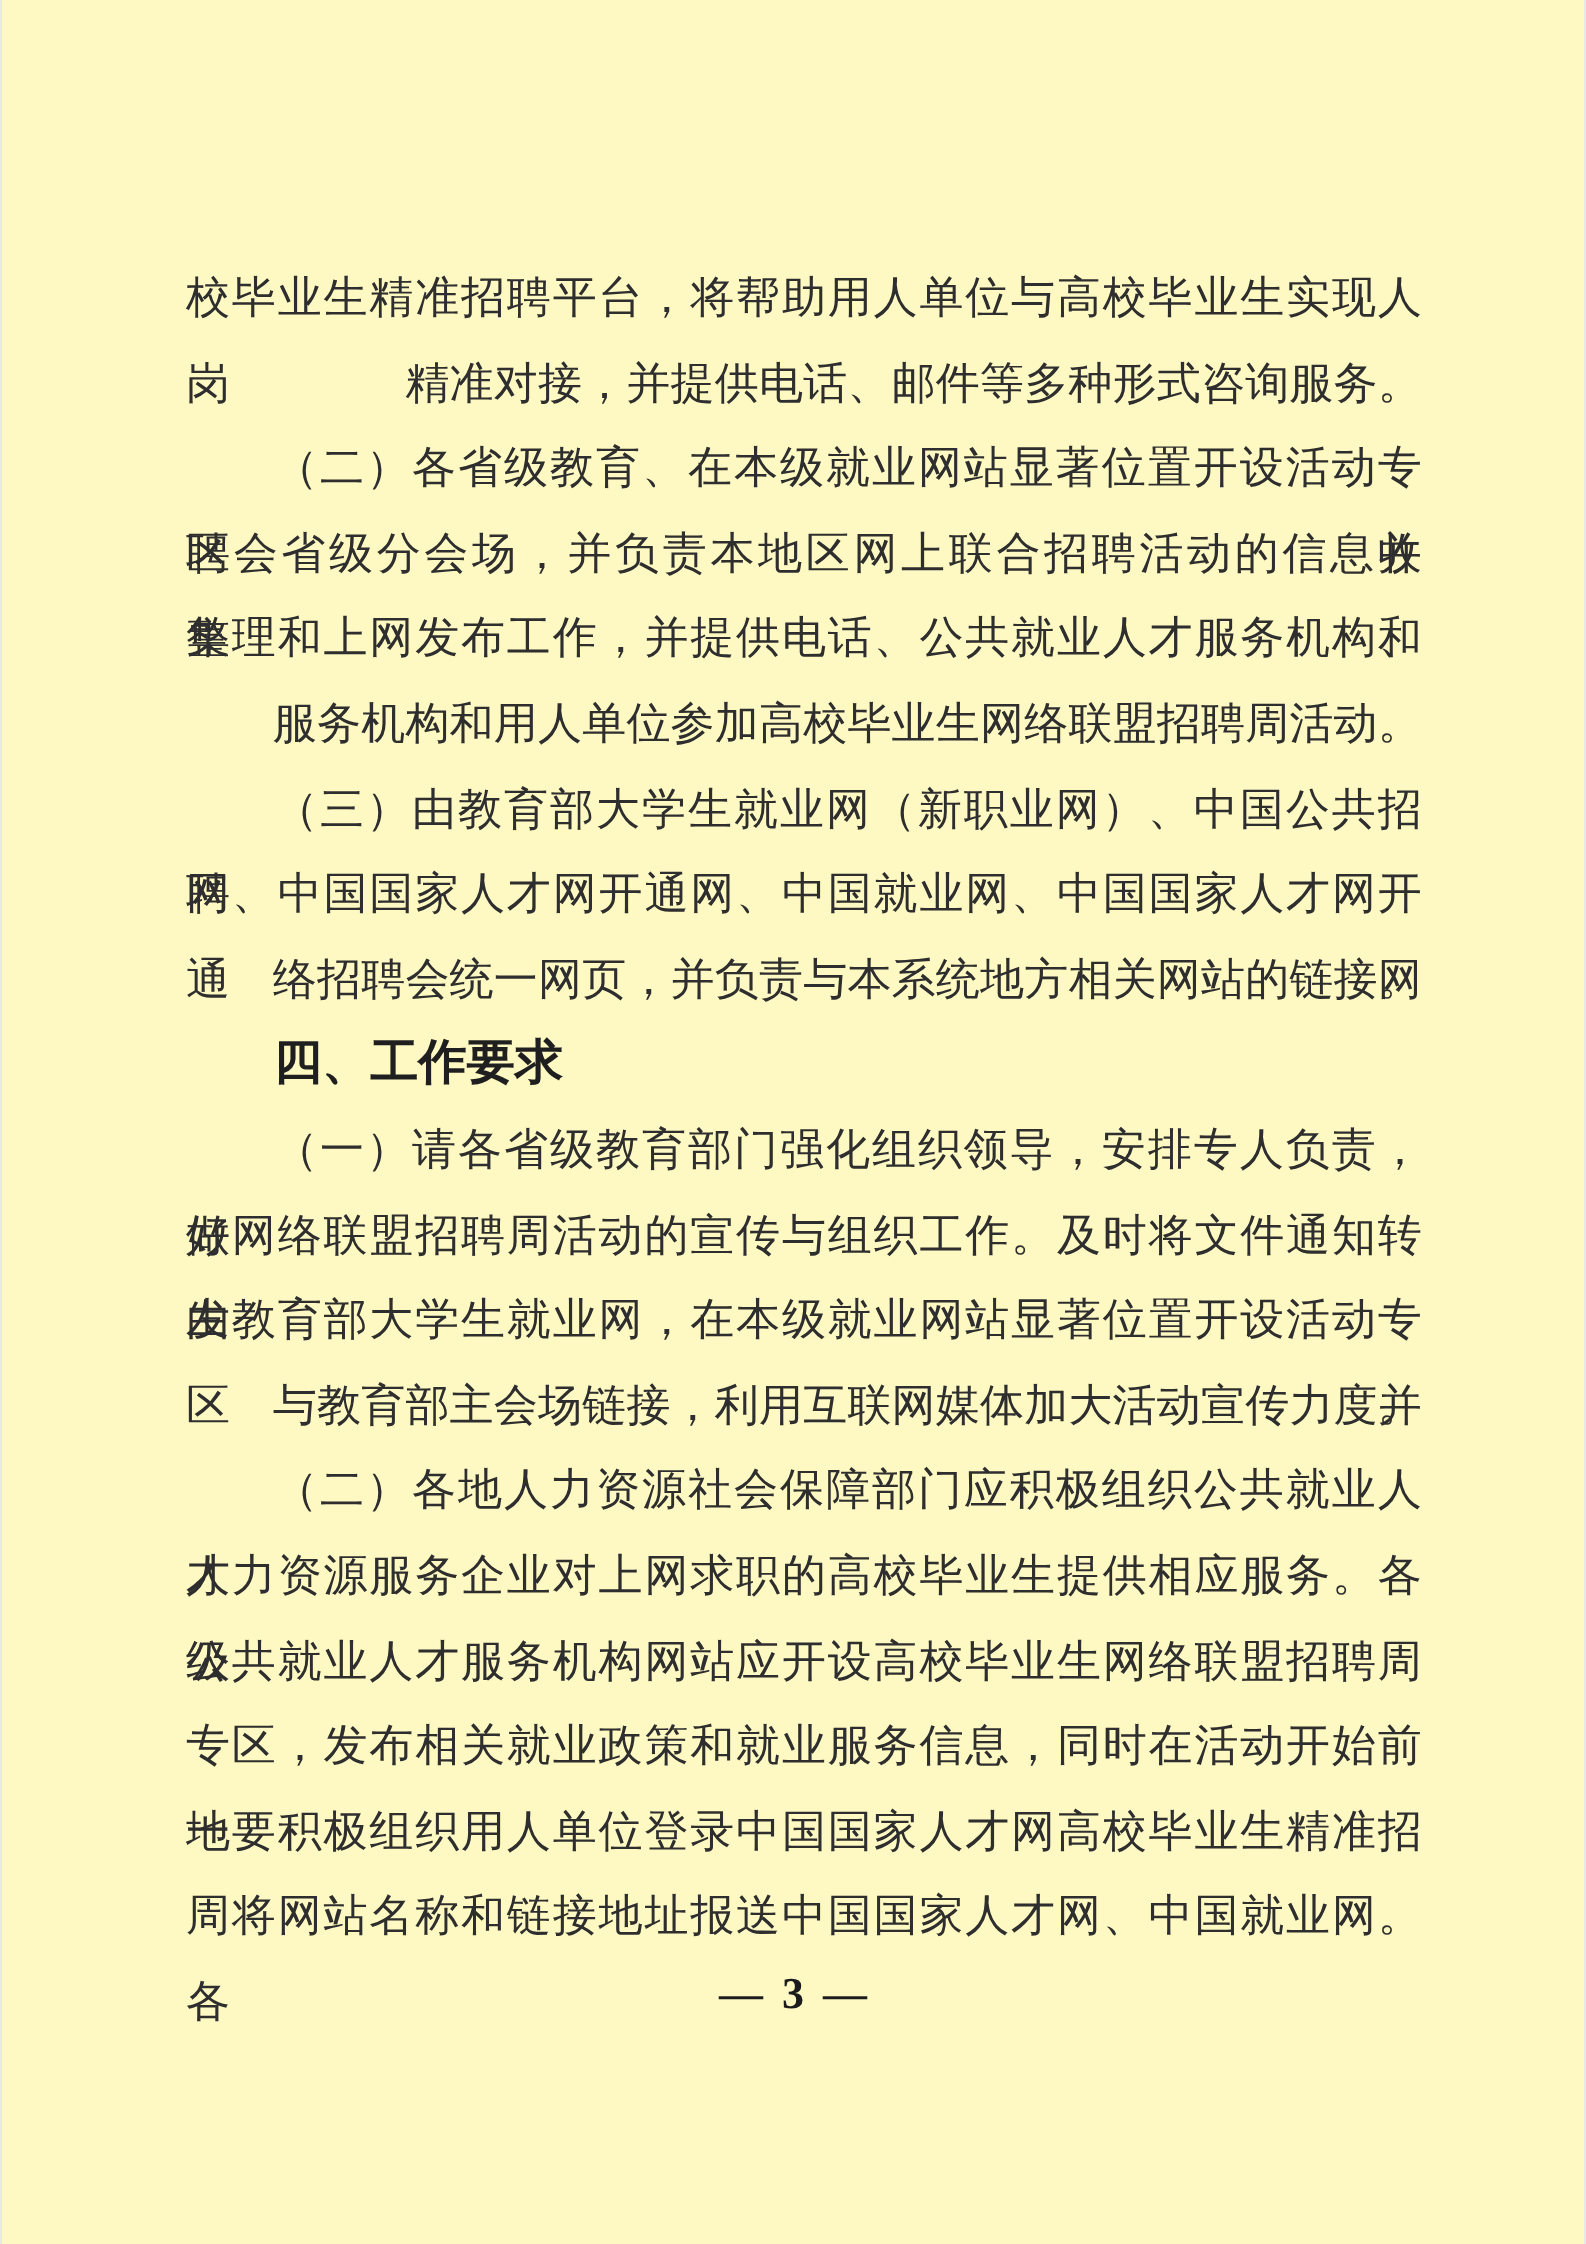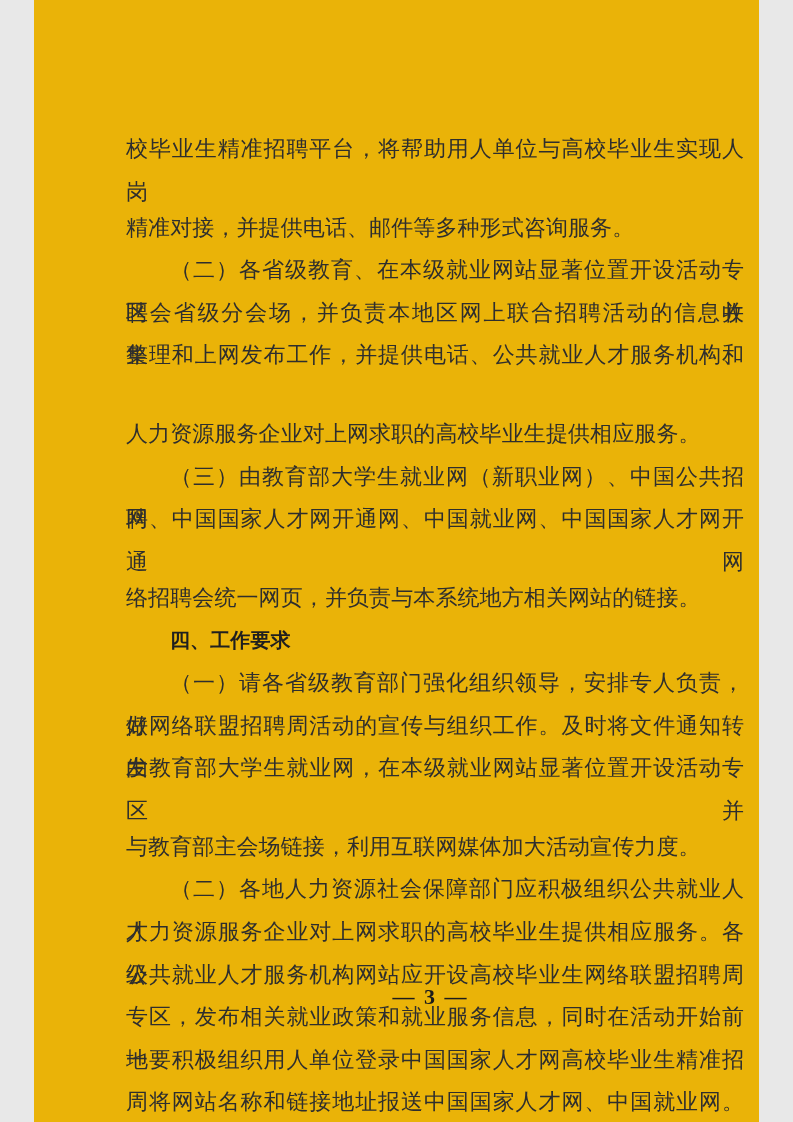--- a/index.html
+++ b/index.html
@@ -2,24 +2,24 @@
 <html><head>
 <meta charset="utf-8">
 <style>
   html, body {
     margin: 0;
     padding: 0;
     background: #e8e8e8;
   }
   .page {
     position: relative;
-    width: 725px;
+    width: 791px;
     height: 1122px;
     margin: 0 auto;
-    background: #eab308;
+    background: #fef9c3;
     overflow: hidden;
     font-family: "Liberation Serif", "DejaVu Serif", serif;
   }
   .textblock {
     position: absolute;
     left: 92px;
     top: 128px;
     width: 618px;
   }
   .line {
@@ -30,32 +30,31 @@
     letter-spacing: 0.1px;
   }
   
   .fill {
     text-align: justify;
     text-align-last: justify;
     text-justify: inter-character;
   }
   
   .end {
-    text-align: left;
-    margin-top: 36px;
+    text-align: right;
   }
   
   .indent {
     text-indent: 44px;
   }
   
   .heading {
     font-family: "Liberation Sans", "DejaVu Sans", sans-serif;
     font-weight: 700;
-    font-size: 20px;
+    font-size: 24px;
     color: #1f1f1f;
     text-align: right;
     text-align-last: left;
   }
   .footer {
     position: absolute;
     left: 0;
     top: 984px;
     width: 793px;
     text-align: center;
@@ -68,21 +67,21 @@
 </head>
 <body>
 
 <div class="page">
   <div class="textblock">
     <div class="line fill">校毕业生精准招聘平台，将帮助用人单位与高校毕业生实现人岗</div>
     <div class="line end">精准对接，并提供电话、邮件等多种形式咨询服务。</div>
     <div class="line fill indent">（二）各省级教育、在本级就业网站显著位置开设活动专区并</div>
     <div class="line fill">聘会省级分会场，并负责本地区网上联合招聘活动的信息收集、</div>
     <div class="line fill">整理和上网发布工作，并提供电话、公共就业人才服务机构和</div>
-    <div class="line end">人力资源服务企业对上网求职的高校毕业生提供相应服务。</div>
+    <div class="line end">服务机构和用人单位参加高校毕业生网络联盟招聘周活动。</div>
     <div class="line fill indent">（三）由教育部大学生就业网（新职业网）、中国公共招聘</div>
     <div class="line fill">网、中国国家人才网开通网、中国就业网、中国国家人才网开通网</div>
     <div class="line end">络招聘会统一网页，并负责与本系统地方相关网站的链接。</div>
     <div class="line heading indent">四、工作要求</div>
     <div class="line fill indent">（一）请各省级教育部门强化组织领导，安排专人负责，做</div>
     <div class="line fill">好网络联盟招聘周活动的宣传与组织工作。及时将文件通知转发</div>
     <div class="line fill">由教育部大学生就业网，在本级就业网站显著位置开设活动专区并</div>
     <div class="line end">与教育部主会场链接，利用互联网媒体加大活动宣传力度。</div>
     <div class="line fill indent">（二）各地人力资源社会保障部门应积极组织公共就业人才</div>
     <div class="line fill">人力资源服务企业对上网求职的高校毕业生提供相应服务。各级</div>

